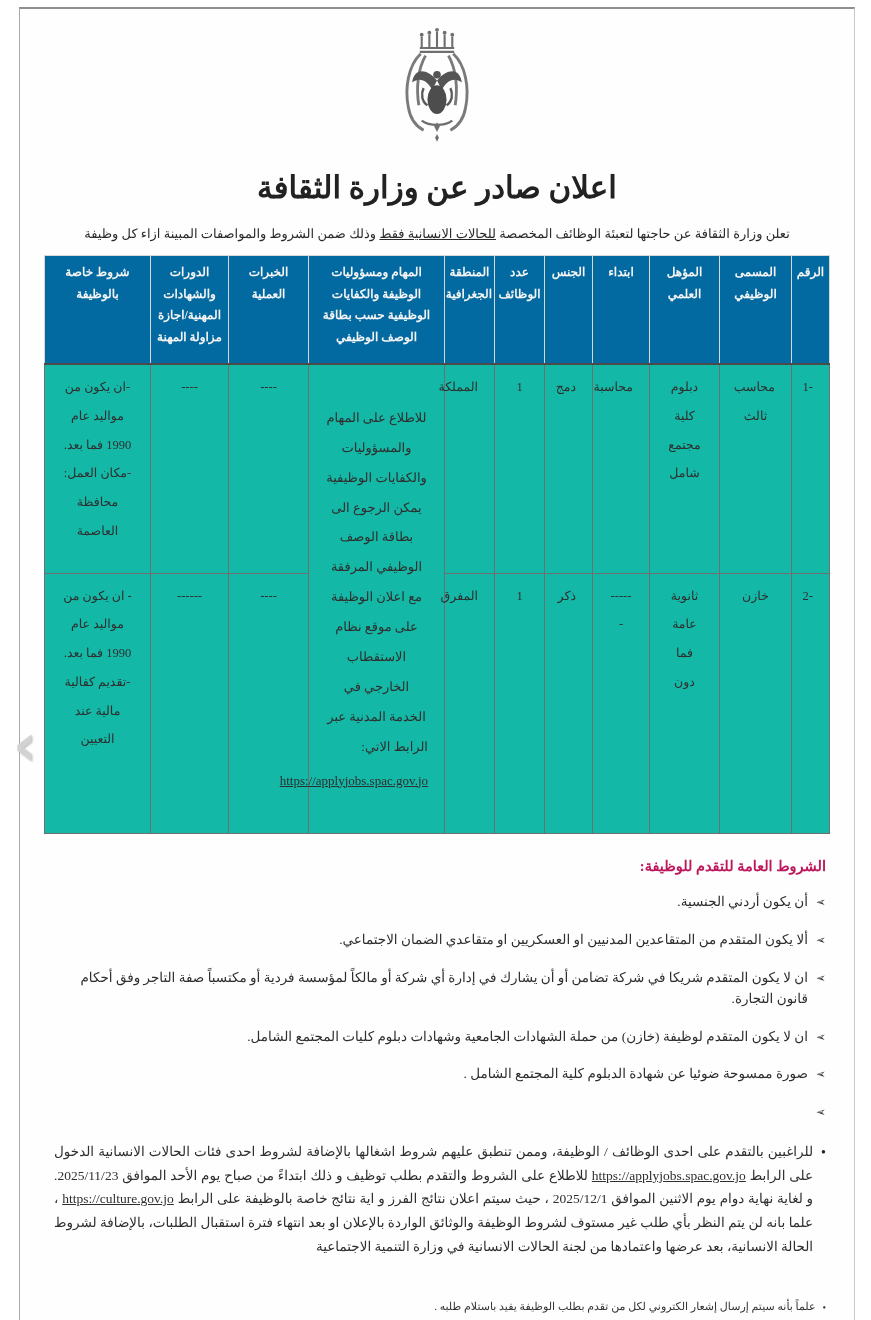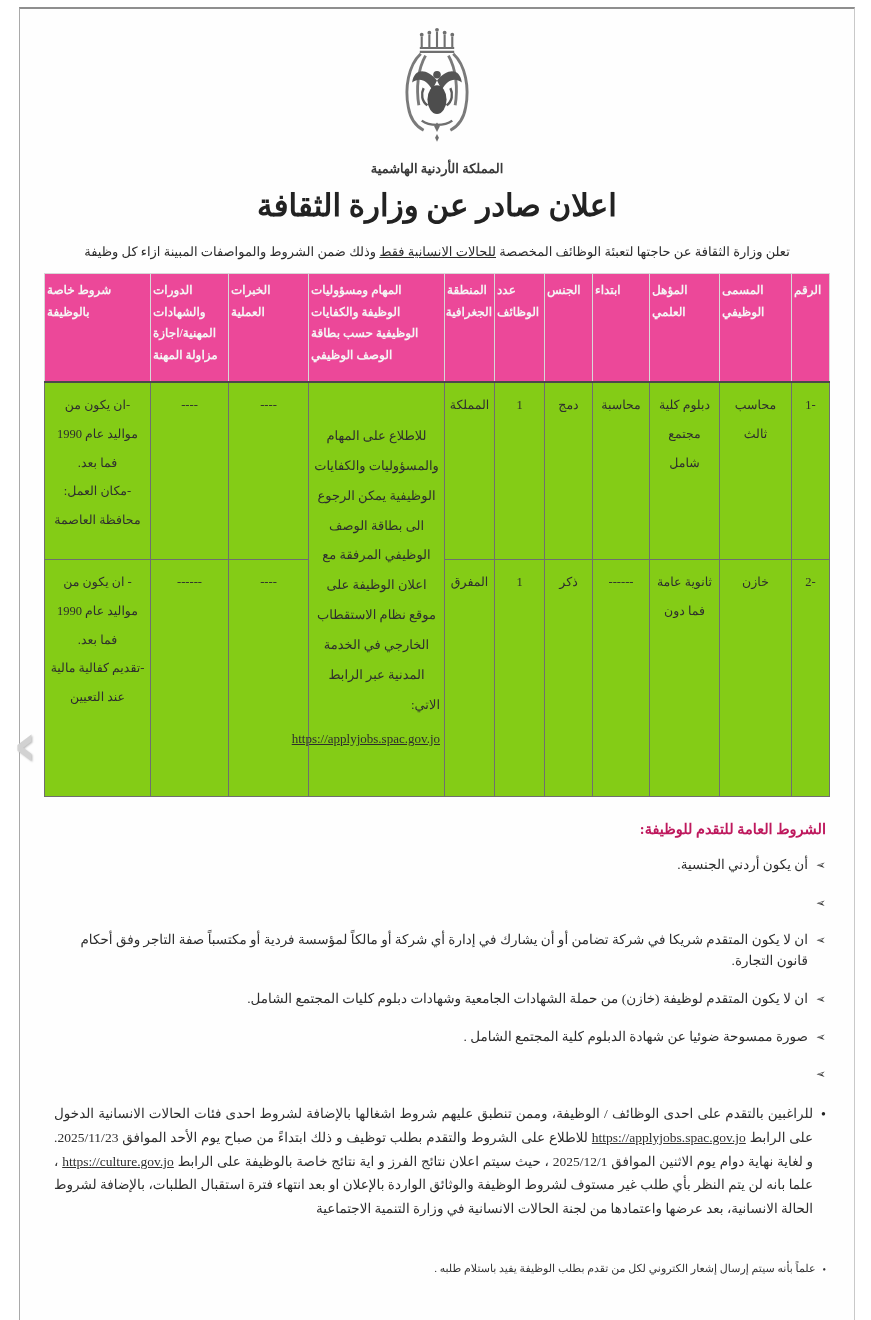--- a/index.html
+++ b/index.html
@@ -47,40 +47,40 @@
   .intro .u{ text-decoration:underline; }
 
   table.jobs{
     border-collapse:collapse;
     table-layout:fixed;
     width:785px;
     margin:13px 24px 0 auto;
     font-size:12.5px;
   }
   table.jobs th{
-    background:#ec4899;
+    background:#0369a1;
     color:#f5f5f5;
     font-weight:bold;
     vertical-align:top;
-    text-align:left;
+    text-align:center;
     padding:6px 2px;
     border:1px solid #d8d8d8;
     border-bottom:2px solid #4a4a4a;
     height:95px;
     font-size:12px;
     line-height:1.8;
   }
   table.jobs td{
     border:1px solid #6f6f6f;
     vertical-align:top;
     text-align:center;
-    padding:8px 4px;
+    padding:8px 16px;
     line-height:2.3;
     white-space:pre-line;
-    background:#84cc16;
+    background:#14b8a6;
   }
   tr.r1 td{ height:160px; }
   tr.r2 td{ height:220px; }
   td.tasks{
     text-align:justify;
     text-align-last:right;
     padding:8px 8px;
     line-height:2.05;
     font-size:13px;
   }
@@ -189,21 +189,20 @@
 
       <ellipse cx="50" cy="76" rx="10" ry="15" fill="#4d4d4d"></ellipse>
       <path d="M40 82 C34 78 33 70 36 64 M60 82 C66 78 67 70 64 64" stroke="#5a5a5a" stroke-width="2.5" fill="none"></path>
 
       <path d="M34 98 C42 104 58 104 66 98" stroke="#6f6f6f" stroke-width="2.5" fill="none"></path>
       <path d="M47 104 L50 110 L53 104 L50 100 Z" fill="#6f6f6f"></path>
       <path d="M50 112 L52 116 L50 120 L48 116 Z" fill="#6f6f6f"></path>
     </svg>
   </div>
 
-  <div class="kingdom">المملكة الأردنية الهاشمية</div>
 
   <div class="doc-title">اعلان صادر عن وزارة الثقافة</div>
 
   <div class="intro"><span>تعلن وزارة الثقافة عن حاجتها لتعبئة الوظائف المخصصة </span><span class="u">للحالات الانسانية فقط</span><span> وذلك ضمن الشروط والمواصفات المبينة ازاء كل وظيفة</span></div>
 
   <table class="jobs">
     <colgroup>
       <col style="width:38px">
         <col style="width:72px">
         <col style="width:70px">
@@ -266,20 +265,21 @@
   <div class="sections">
 
     <div class="sec-heading">الشروط العامة للتقدم للوظيفة:</div>
 
     <div class="arrow-item">
       <span class="arrow-marker">➢</span>
       <span>أن يكون أردني الجنسية.</span>
     </div>
     <div class="arrow-item">
       <span class="arrow-marker">➢</span>
+      <span>ألا يكون المتقدم من المتقاعدين المدنيين او العسكريين او متقاعدي الضمان الاجتماعي.</span>
     </div>
     <div class="arrow-item">
       <span class="arrow-marker">➢</span>
       <span>ان لا يكون المتقدم شريكا في شركة تضامن أو أن يشارك في إدارة أي شركة أو مالكاً لمؤسسة فردية أو مكتسباً صفة التاجر وفق أحكام قانون التجارة.</span>
     </div>
     <div class="arrow-item">
       <span class="arrow-marker">➢</span>
       <span>ان لا يكون المتقدم لوظيفة (خازن) من حملة الشهادات الجامعية وشهادات دبلوم كليات المجتمع الشامل.</span>
     </div>
 

